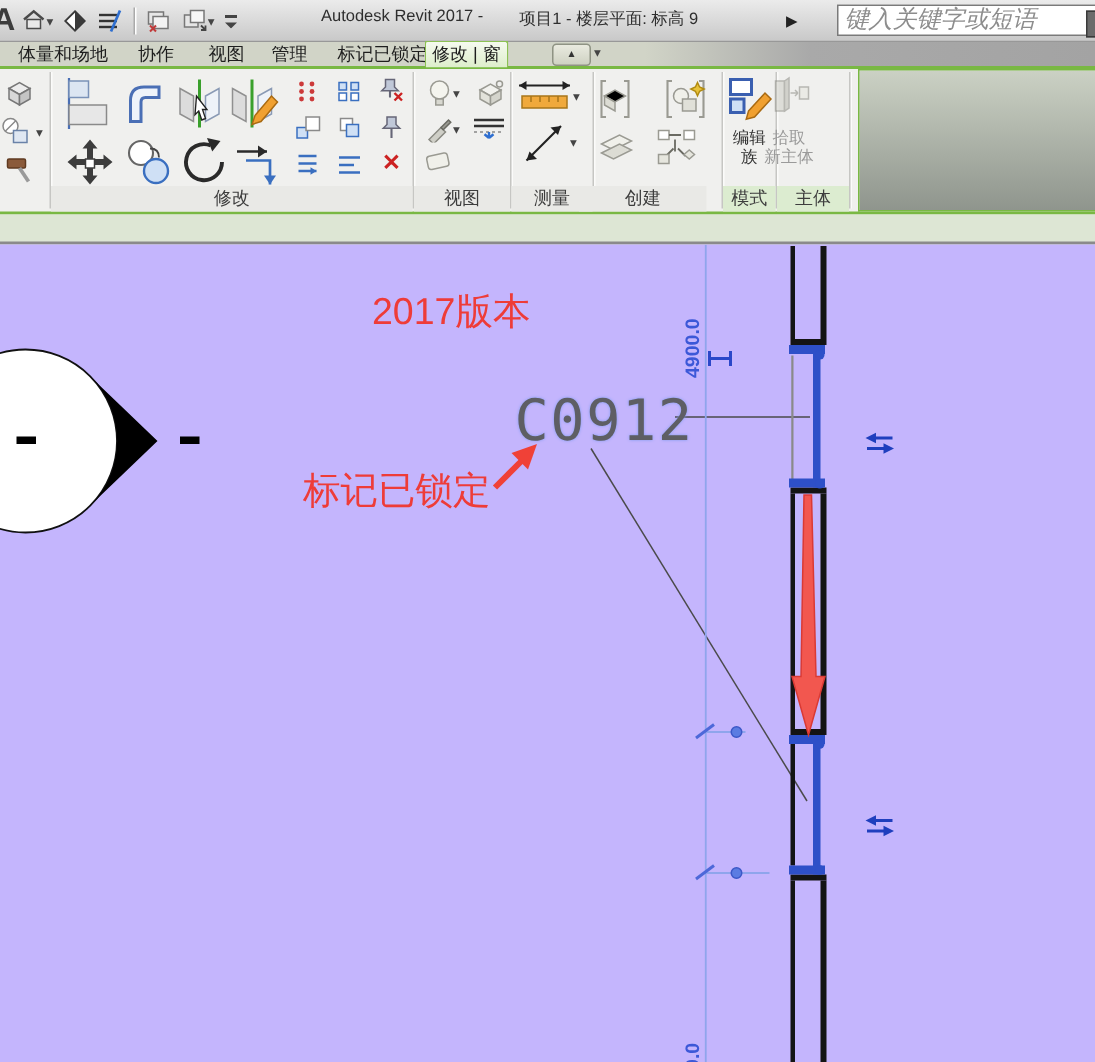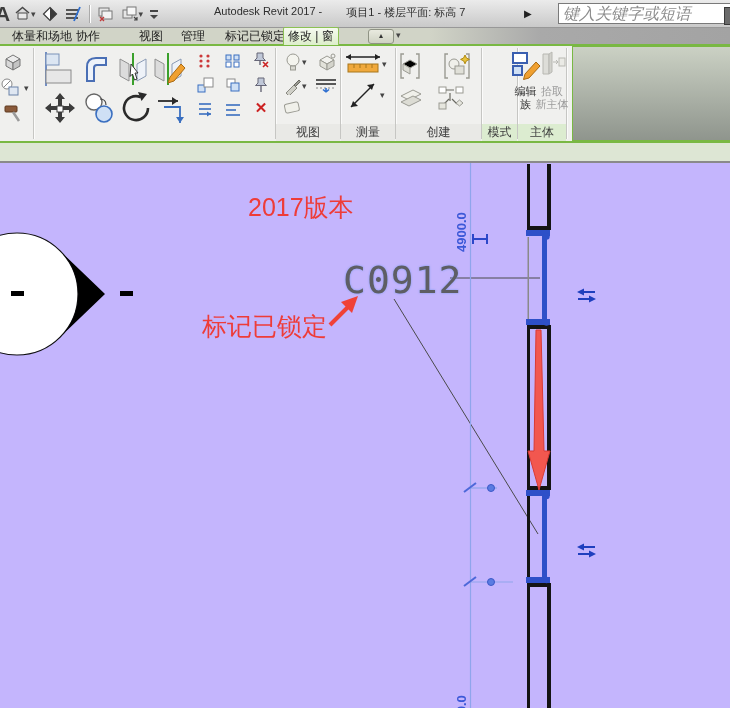--- a/index.html
+++ b/index.html
@@ -31,21 +31,21 @@
   .tab-collapse{position:absolute;left:368px;top:1px;width:24px;height:13px;background:linear-gradient(#e9eadf,#cfd2c3);
     border:1px solid #8f9384;border-radius:3px;font-size:8px;color:#333;text-align:center;line-height:12px;}
   .tab-collapse-caret{position:absolute;left:396px;top:2px;}
   
   .ribbon{position:absolute;left:0;top:46px;width:730px;height:95px;background:#f0f0ee;border-bottom:2px solid #79b843;}
   .rdiv{position:absolute;top:2px;height:91px;width:1px;background:#c6c6c3;box-shadow:1px 0 0 #fbfbfa;}
   .plabel{position:absolute;top:78px;height:17px;font-size:12px;color:#3d3d3d;text-align:center;
     line-height:16px;background:#e9e9e6;cursor:default;}
   .plabel.ctx{background:#dcecd0;}
   .ric{position:absolute;display:flex;align-items:center;justify-content:center;cursor:default;}
-  .bigbtn{position:absolute;text-align:center;font-size:11px;color:#333;line-height:13px;cursor:default;padding-left:26px;}
+  .bigbtn{position:absolute;text-align:center;font-size:11px;color:#333;line-height:13px;cursor:default;}
   .bigbtn.disabled{color:#9a9a9a;}
   .ribbon-empty{position:absolute;left:572px;top:0;width:158px;height:93px;
     background:linear-gradient(#cbd1c4,#8f958d);border:1px solid #79b843;border-right:none;}
   
   .optionsbar{position:absolute;left:0;top:143px;width:730px;height:18px;background:#dde6d4;
     border-bottom:2px solid #8a8a8a;}
   
   .canvas{position:absolute;left:0;top:163px;width:730px;height:545px;background:#c4b5fd;overflow:hidden;}
   .canvas svg{display:block;}
   text{font-family:"Liberation Sans",sans-serif;}
@@ -96,30 +96,30 @@
     </span>
     <span class="qat-btn">
       <svg width="10" height="10" viewBox="0 0 10 10">
         <rect x="1" y="1" width="8" height="2" fill="#444"></rect>
         <path d="M1 6 L9 6 L5 10 Z" fill="#444"></path>
       </svg>
     </span>
   </div>
   <div class="title-text">
     <span>Autodesk Revit 2017 -</span>
-    <span>项目1 - 楼层平面: 标高 7</span>
+    <span>项目1 - 楼层平面: 标高 9</span>
   </div>
   <span class="search-play">▶</span>
   <input class="search-input" placeholder="键入关键字或短语" style="">
   <span class="title-sliver"></span>
 </div>
 
 <div class="tabrow">
   <span class="tab" style="left:8px">体量和场地</span>
-  <span class="tab" style="left:72px">协作</span>
+  <span class="tab" style="left:88px">协作</span>
   <span class="tab" style="left:135px">视图</span>
   <span class="tab" style="left:177px">管理</span>
   <span class="tab" style="left:221px">标记已锁定</span>
   <span class="tab active" style="left:283px">修改 | 窗</span>
   <span class="tab-collapse">▴</span>
   <span class="caret tab-collapse-caret">▾</span>
 </div>
 
 <div class="ribbon">
 
@@ -262,20 +262,21 @@
     </svg>
   </span>
   <span class="ric" style="left:252px;top:31px">
     <svg width="18" height="17" viewBox="0 0 18 17">
       <path d="M6 1 h6 v5 l2.5 2.5 H3.5 L6 6 Z" fill="#c0c8d8" stroke="#667"></path>
       <line x1="9" y1="8.5" x2="9" y2="15" stroke="#667" stroke-width="1.4"></line>
     </svg>
   </span>
   <span class="ric" style="left:252px;top:53px;width:18px;height:18px;color:#cc2222;font-weight:bold;font-size:15px">✕</span>
 
+  <span class="plabel" style="left:34px;width:241px">修改</span>
 
   <span class="ric" style="left:284px;top:6px">
     <svg width="18" height="20" viewBox="0 0 18 20">
       <circle cx="9" cy="8" r="6" fill="#f4f4ee" stroke="#9a9a92"></circle>
       <rect x="6.5" y="14" width="5" height="4" fill="#d8d8d0" stroke="#9a9a92"></rect>
     </svg>
     <span class="caret">▾</span>
   </span>
   <span class="ric" style="left:316px;top:6px">
     <svg width="22" height="20" viewBox="0 0 22 20">
@@ -353,21 +354,21 @@
   </span>
   <span class="ric" style="left:436px;top:38px">
     <svg width="30" height="28" viewBox="0 0 30 28">
       <rect x="3" y="3" width="7" height="6" fill="#fff" stroke="#9a9a92"></rect>
       <rect x="20" y="3" width="7" height="6" fill="#fff" stroke="#9a9a92"></rect>
       <path d="M10 6 h8 m-4 3 v8 m-6 3 l5 -5 m8 5 l-5 -5" stroke="#6a6a62" stroke-width="1.2" fill="none"></path>
       <rect x="3" y="19" width="7" height="6" fill="#e6e6de" stroke="#9a9a92"></rect>
       <path d="M20 19 l3.5 -3 3.5 3 -3.5 3 z" fill="#e6e6de" stroke="#9a9a92"></path>
     </svg>
   </span>
-  <span class="plabel" style="left:396px;width:85px">创建</span>
+  <span class="plabel" style="left:386px;width:85px">创建</span>
 
   <div class="bigbtn" style="left:483px;top:4px;width:33px">
     <svg width="30" height="32" viewBox="0 0 30 32">
       <rect x="2" y="3" width="14" height="10" fill="#fff" stroke="#3a5fb0" stroke-width="2"></rect>
       <rect x="2" y="16" width="9" height="9" fill="#cfe0f5" stroke="#3a5fb0" stroke-width="2"></rect>
       <path d="M14 24 L25 12 l4 4 -11 12 -5.5 1.5 z" fill="#f0a030" stroke="#a96a12"></path>
     </svg>
     <div>编辑</div>
     <div>族</div>
   </div>

